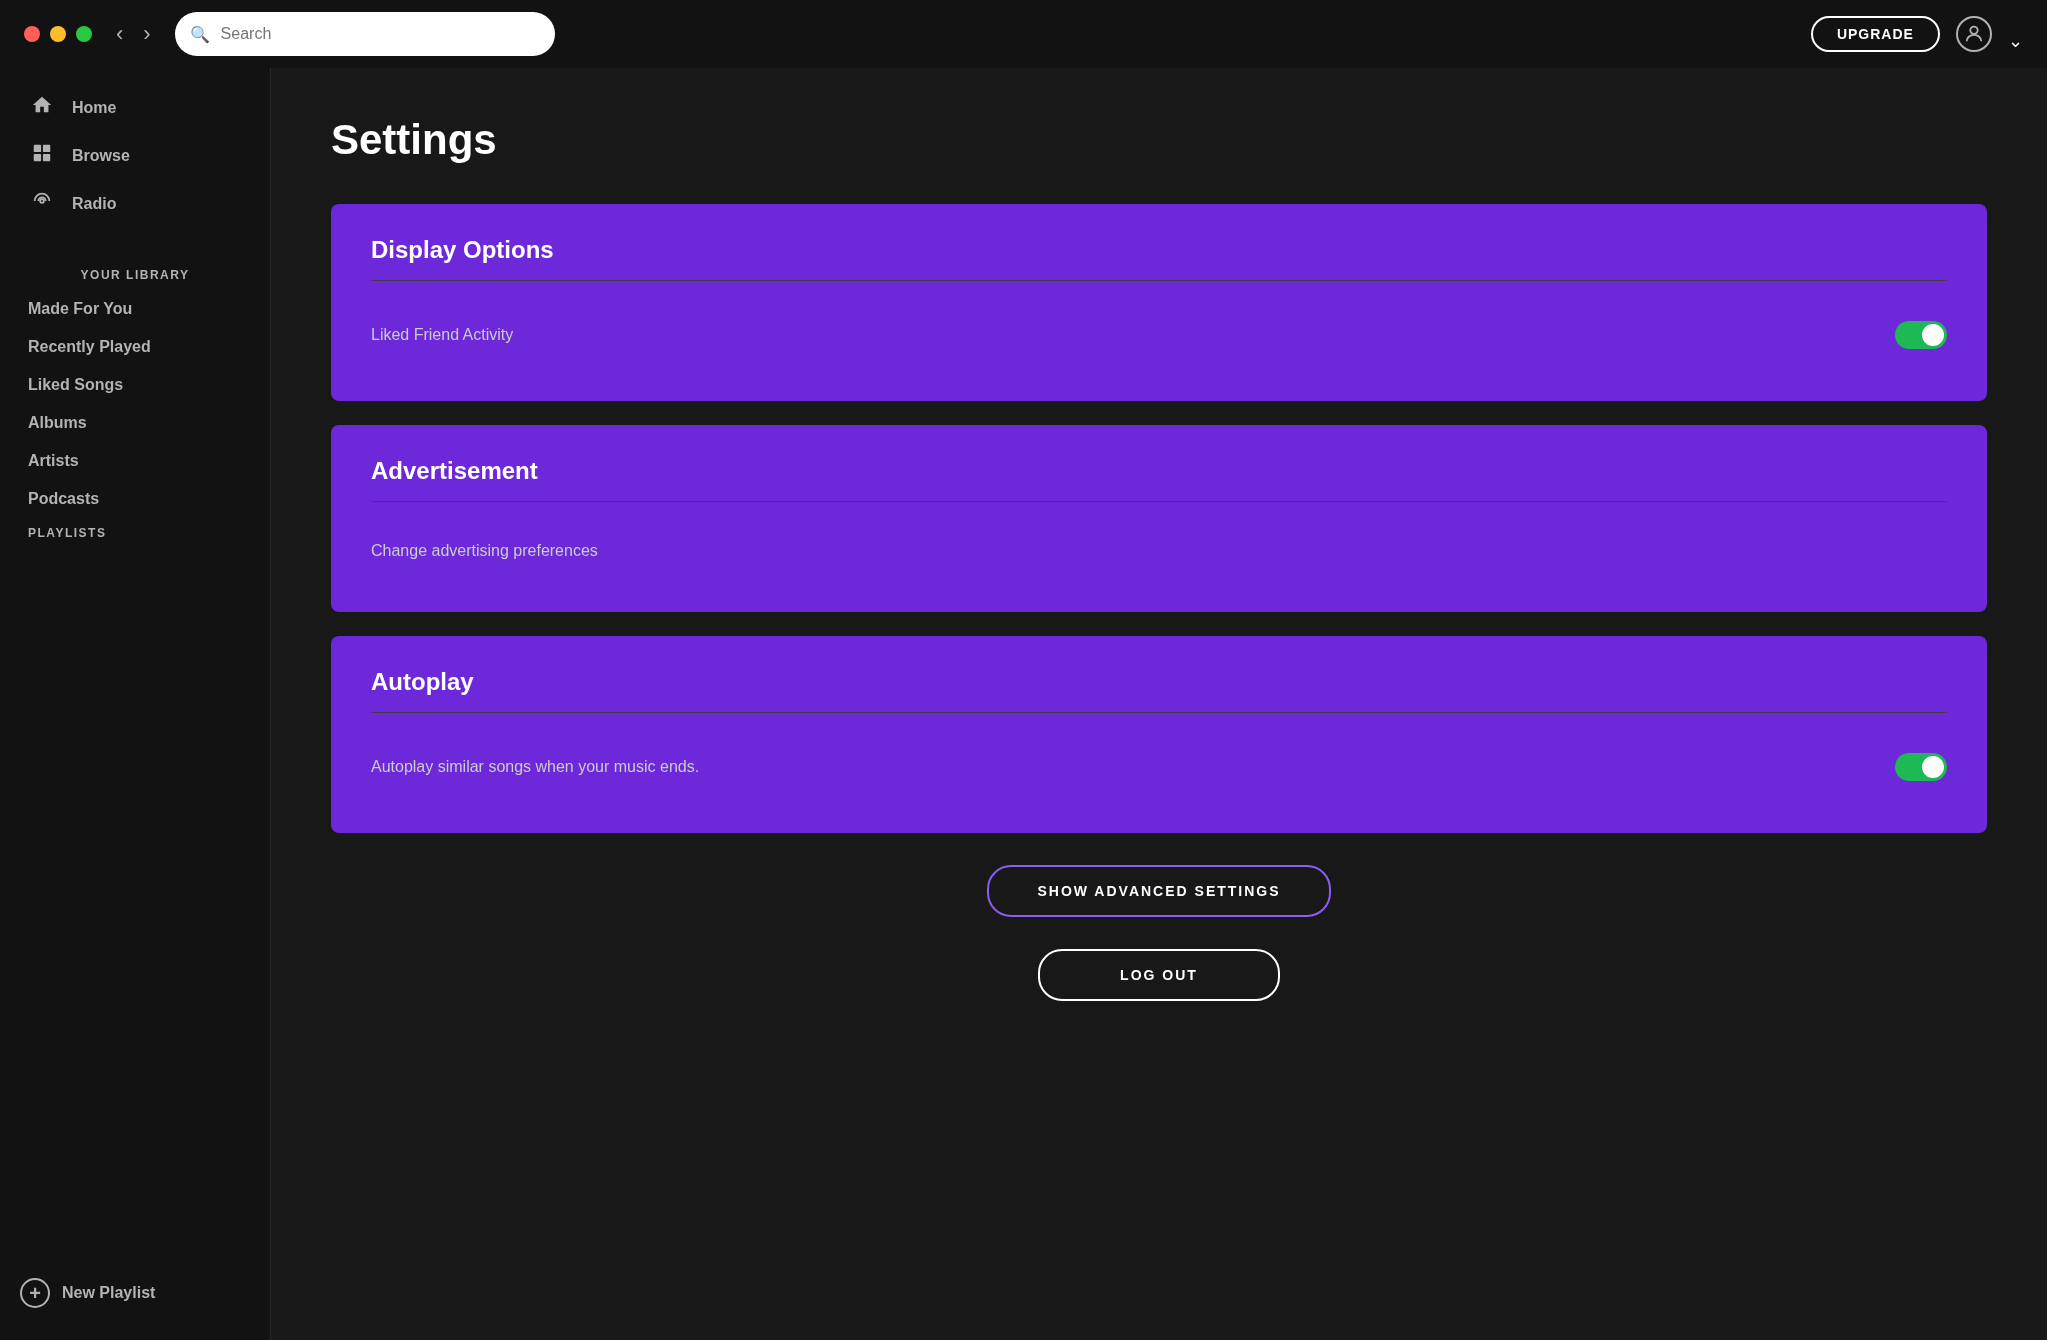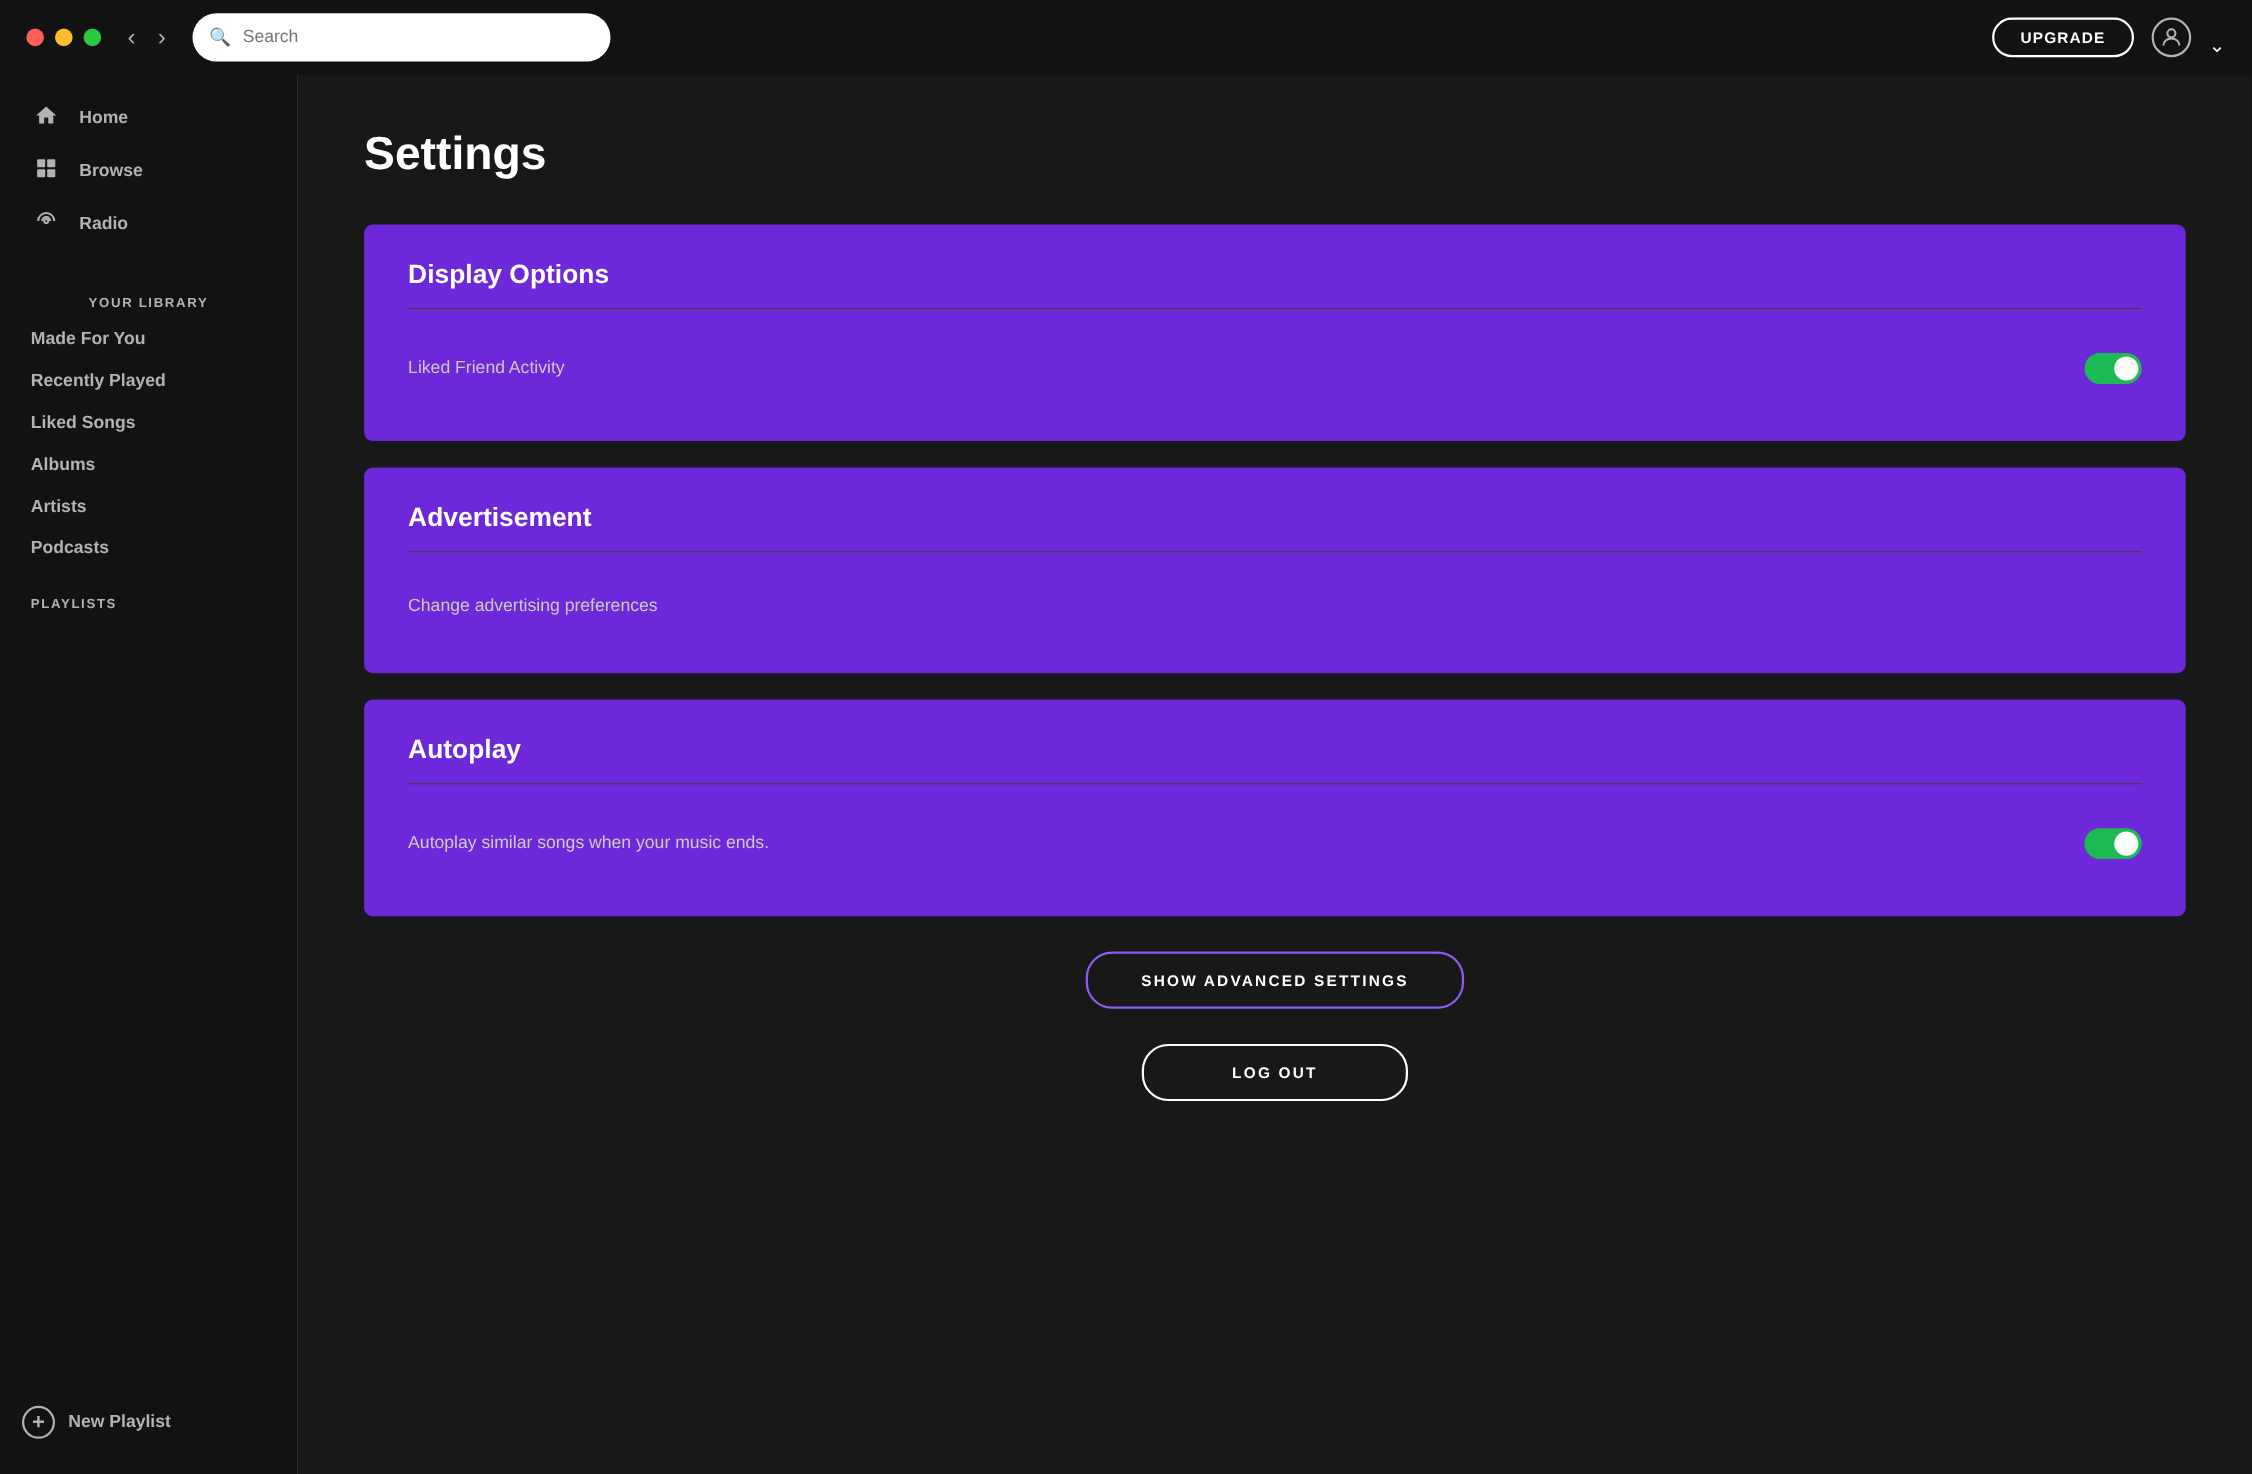--- a/index.html
+++ b/index.html
@@ -182,21 +182,20 @@
       cursor: pointer;
     }
 
     .sidebar-playlists-label {
       padding: 8px 28px;
       font-size: 12px;
       font-weight: 700;
       color: #b3b3b3;
       letter-spacing: 1.5px;
       text-transform: uppercase;
-      margin-top: 16px;
     }
 
     .sidebar-footer {
       margin-top: auto;
       padding: 16px 20px;
     }
 
     .new-playlist-btn {
       display: flex;
       align-items: center;

